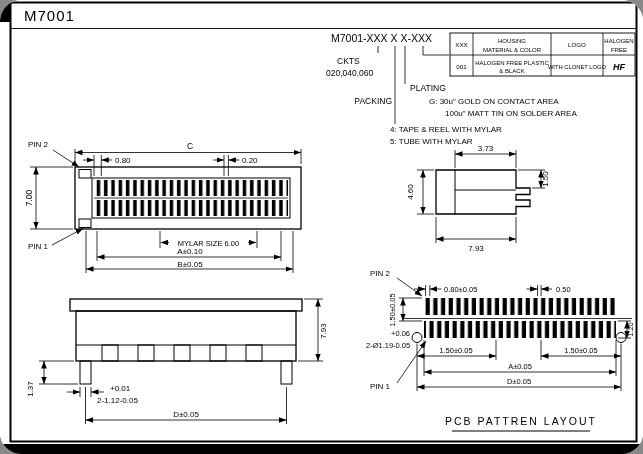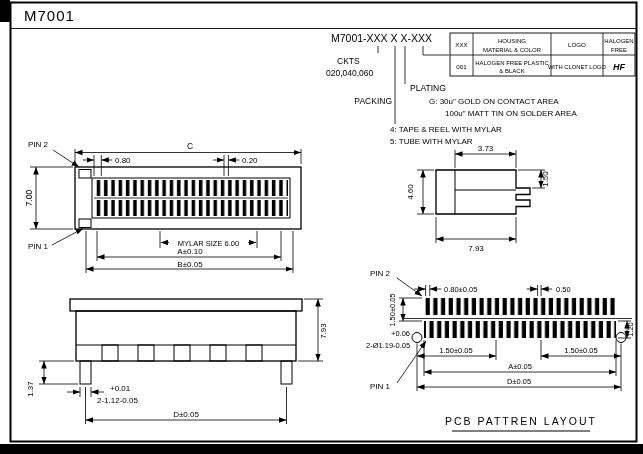--- a/index.html
+++ b/index.html
@@ -1,17 +1,17 @@
 <!DOCTYPE html>
 <html style="--ink: #000000; --paper: #ffffff;"><head>
 <meta charset="utf-8">
 <style>
   :root { --ink:#000000; --paper:#ffffff; }
   html,body { margin:0; padding:0; background:#888; }
-  .page { position:relative; width:643px; height:454px; background:var(--paper); overflow:hidden; }
+  .page { position:relative; width:643px; height:454px; background:var(--paper); overflow:hidden;border-radius:21px; }
   svg { display:block; }
   text { fill:var(--ink); font-family:"Liberation Sans", sans-serif; }
   .outline { fill:none; stroke:var(--ink); stroke-width:1.3; }
   .inner   { fill:none; stroke:var(--ink); stroke-width:1; }
   .dim     { fill:none; stroke:var(--ink); stroke-width:0.8; }
   .grid    { fill:none; stroke:var(--ink); stroke-width:0.9; }
   .f15 { font-size:15px; letter-spacing:1px; }
   .f105{ font-size:10.5px; }
   .f85 { font-size:8.5px; }
   .f8  { font-size:8px; }

